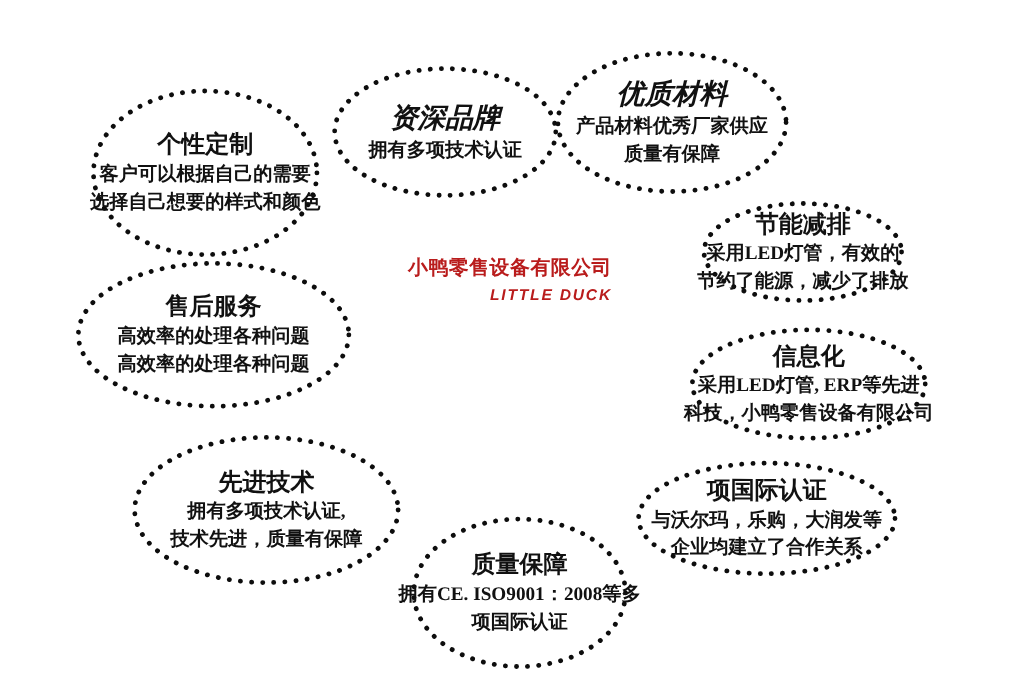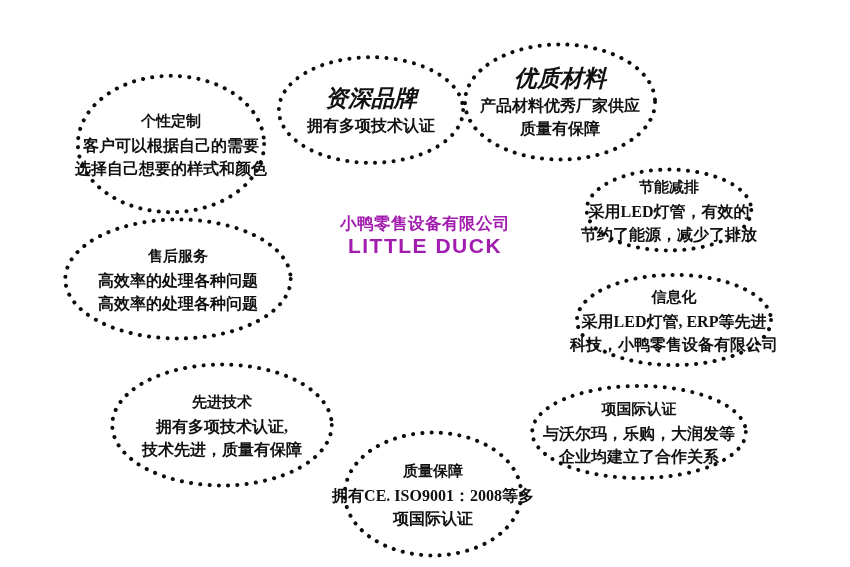--- a/index.html
+++ b/index.html
@@ -27,21 +27,21 @@
     overflow: visible;
     pointer-events: none;
   }
   .bubble .txt {
     position: relative;
     z-index: 2;
     font-weight: 700;
     white-space: nowrap;
     line-height: 23px;
   }
-  .bubble .title { font-size: 15px; line-height: 25px; }
+  .bubble .title { font-size: 20px; line-height: 25px; }
   .bubble .line  { font-size: 16px; }
   .bubble.big-title .title { font-size: 23px; line-height: 30px; font-style: italic; }
   
   .b1 { left: 76px;  top: 73px;  width: 190px; height: 142px; }
   .b2 { left: 277px; top: 55px;  width: 188px; height: 110px; }
   .b3 { left: 463px; top: 42px;  width: 194px; height: 120px; }
   .b4 { left: 585px; top: 167px; width: 168px; height: 86px; }
   .b5 { left: 575px; top: 272px; width: 198px; height: 96px; }
   .b6 { left: 530px; top: 383px; width: 218px; height: 98px; }
   .b7 { left: 63px;  top: 217px; width: 230px; height: 124px; }
@@ -55,23 +55,25 @@
     text-align: center;
     font-family: "Liberation Sans", "DejaVu Sans", sans-serif;
     font-weight: 700;
   }
   #center-brand .company {
     font-size: 16.5px;
     letter-spacing: 0.5px;
     line-height: 22px;
   }
   #center-brand .brand {
-    font-size: 21px;
+    font-size: 13px;
+    font-style: italic;
     letter-spacing: 1.5px;
     line-height: 24px;
+    text-align: right;
   }
 </style>
 </head>
 <body>
 
 <div id="stage">
 
   <div class="bubble b1">
     <svg class="ring">
       <ellipse cx="50%" cy="50%" rx="49%" ry="48%" fill="none" stroke="#0d0d0d" stroke-width="4" stroke-linecap="round" stroke-dasharray="0.1 9.2"></ellipse>
@@ -145,18 +147,18 @@
 
   <div class="bubble b9">
     <svg class="ring">
       <ellipse cx="50%" cy="50%" rx="49%" ry="48%" fill="none" stroke="#0d0d0d" stroke-width="4" stroke-linecap="round" stroke-dasharray="0.1 9.2"></ellipse>
     </svg>
     <div class="txt title">质量保障</div>
     <div class="txt line">拥有CE. ISO9001：2008等多</div>
     <div class="txt line">项国际认证</div>
   </div>
 
-  <div id="center-brand" style="color: #a21caf;">
+  <div id="center-brand" style="color: #b91c1c;">
     <div class="company">小鸭零售设备有限公司</div>
     <div class="brand">LITTLE DUCK</div>
   </div>
 
 </div>
 
 </body></html>

